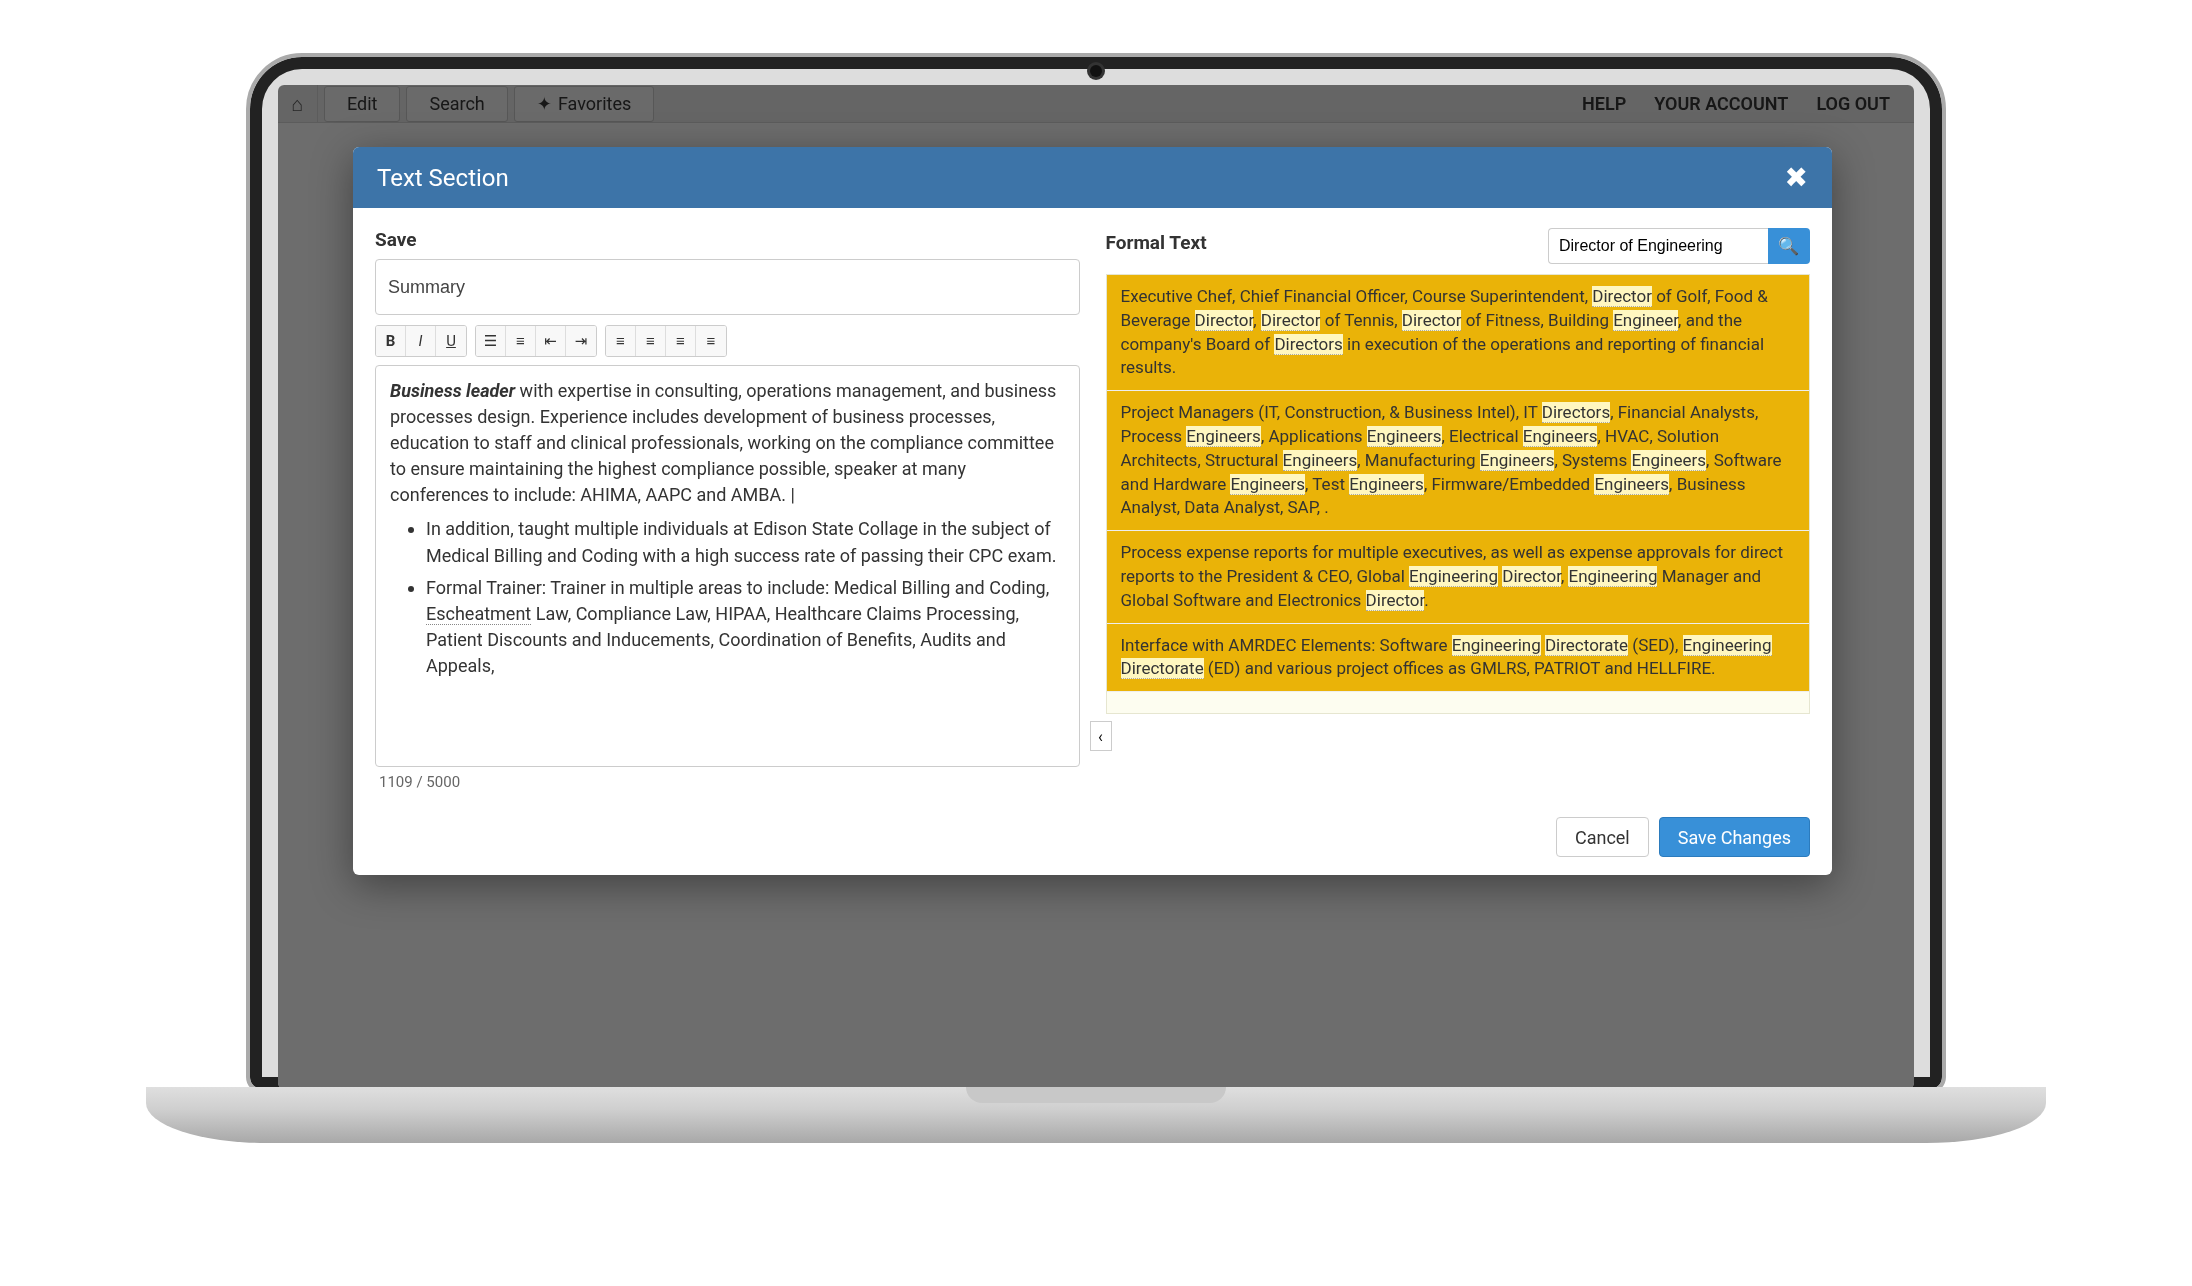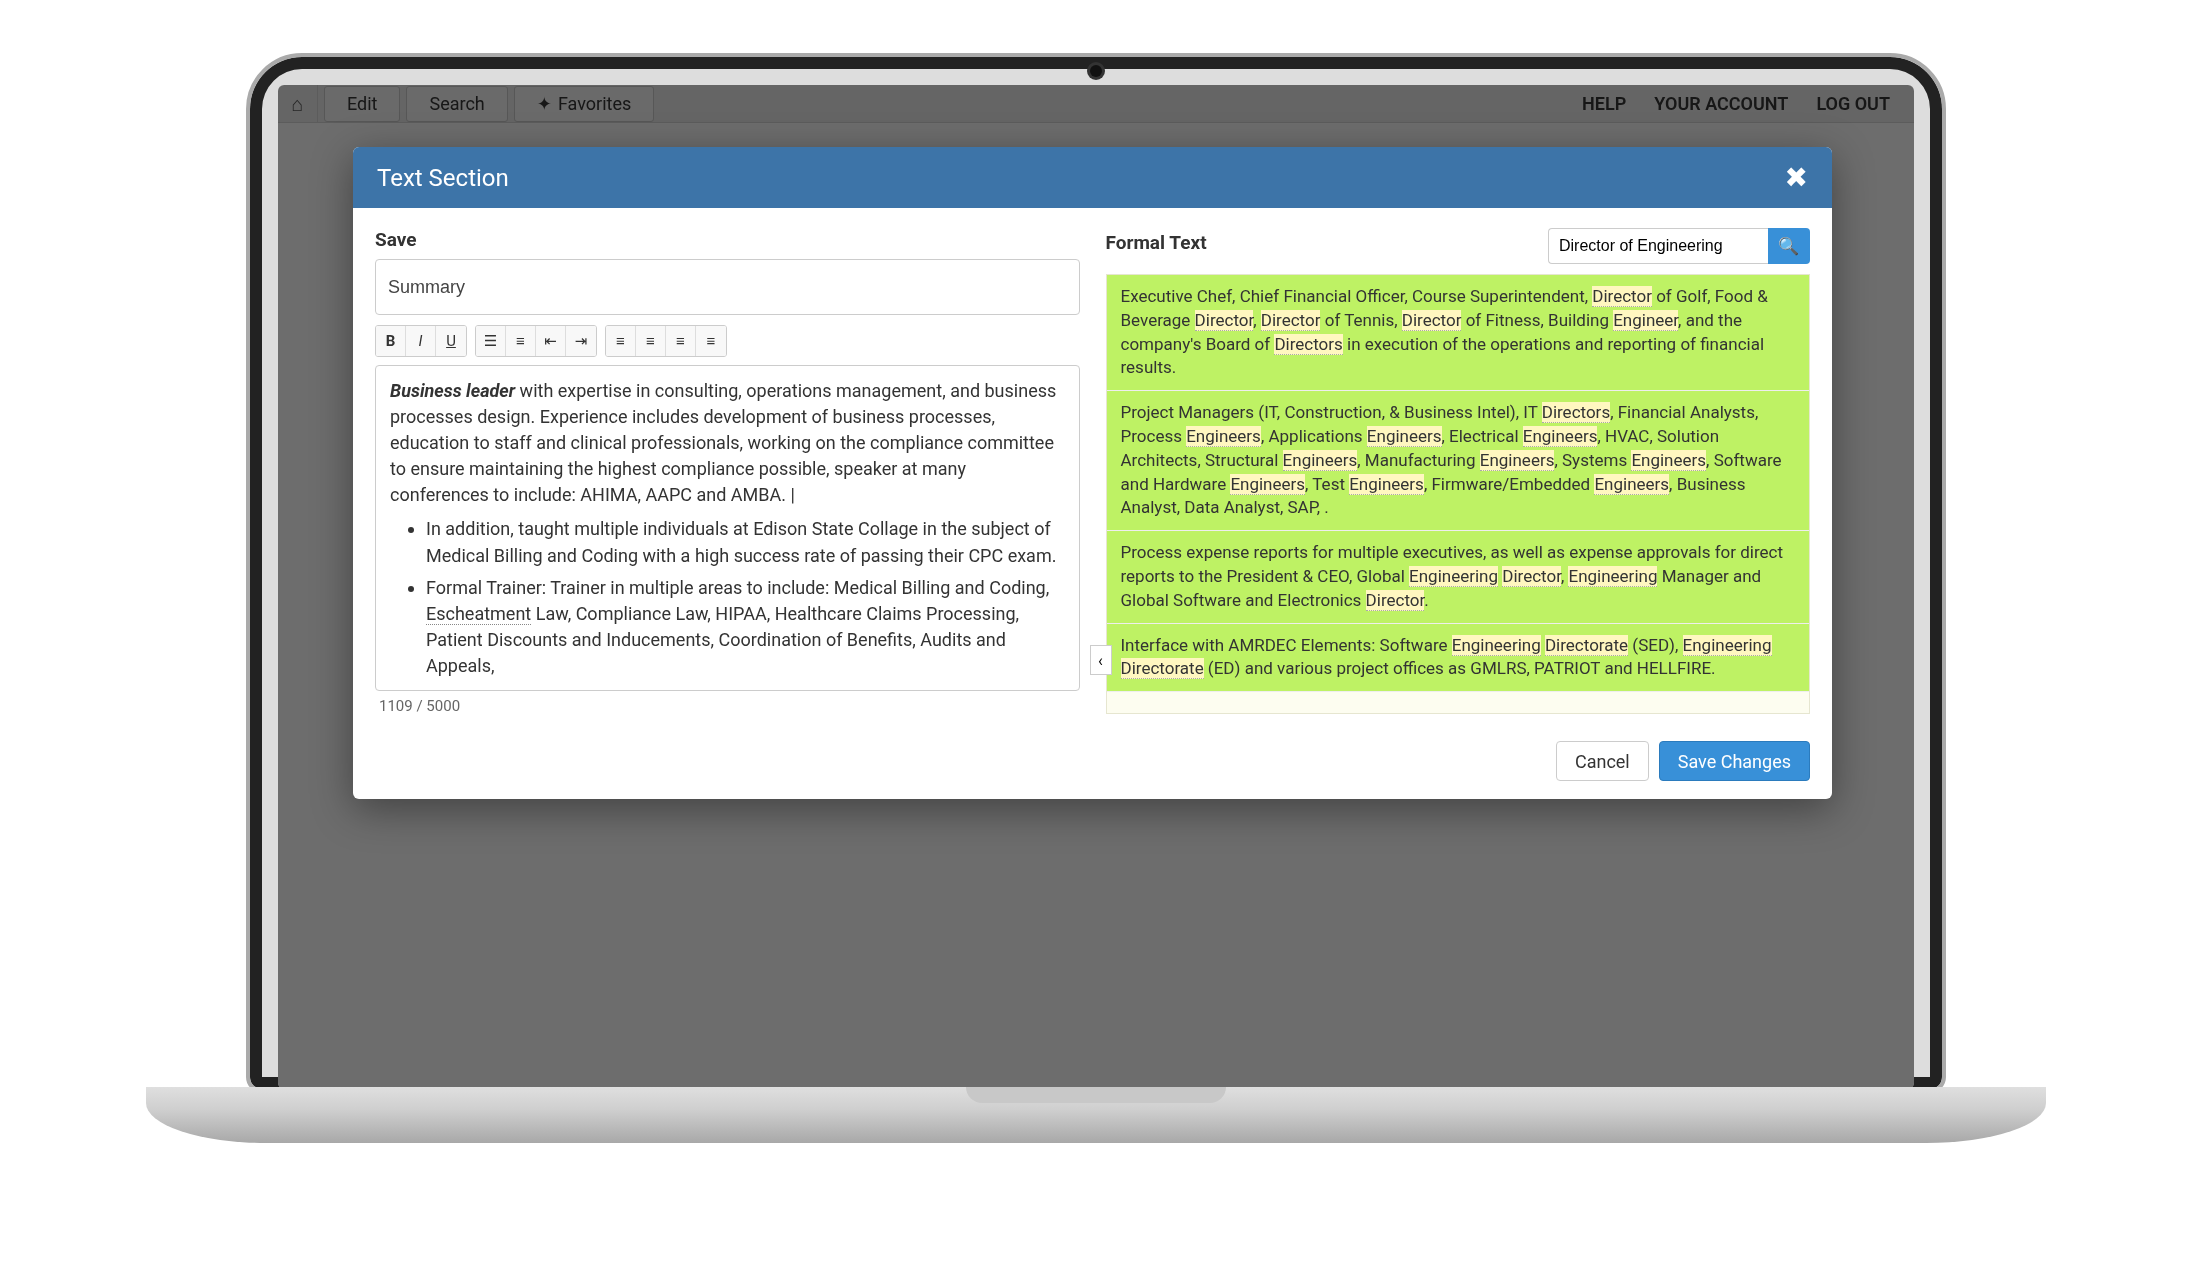--- a/index.html
+++ b/index.html
@@ -164,21 +164,21 @@
   color:#333;
 }
 .tb-btn:last-child{border-right:none;}
 .editor {
   border:1px solid #ccc;
   border-radius:4px;
   padding:12px 14px;
   font-size:18px;
   color:#333;
   line-height:1.45;
-  height:326px;
+  height:402px;
   overflow-y:auto;
 }
 .editor ul { padding-left:36px; margin-top:8px;}
 .editor li { margin-bottom:6px;}
 .dotted {
   border-bottom:1px dotted #888;
 }
 .counter { font-size:15px; color:#666; padding:6px 4px;}
 
 .sample-head {
@@ -210,21 +210,21 @@
   background:#fdfdf0;
   height:440px;
   overflow-y:auto;
 }
 .sample-item {
   padding:10px 14px;
   border-bottom:1px solid #eee;
   font-size:17px;
   line-height:1.4;
   color:#333;
-  background:#bef264;
+  background:#eab308;
 }
 .hl { background:#fff7c0; border-bottom:1px dotted #aaa;}
 .collapse-handle {
   position:absolute;
   left:-16px;
   bottom:46px;
   width:22px;height:30px;
   border:1px solid #ccc;
   background:#fff;
   display:flex;align-items:center;justify-content:center;

